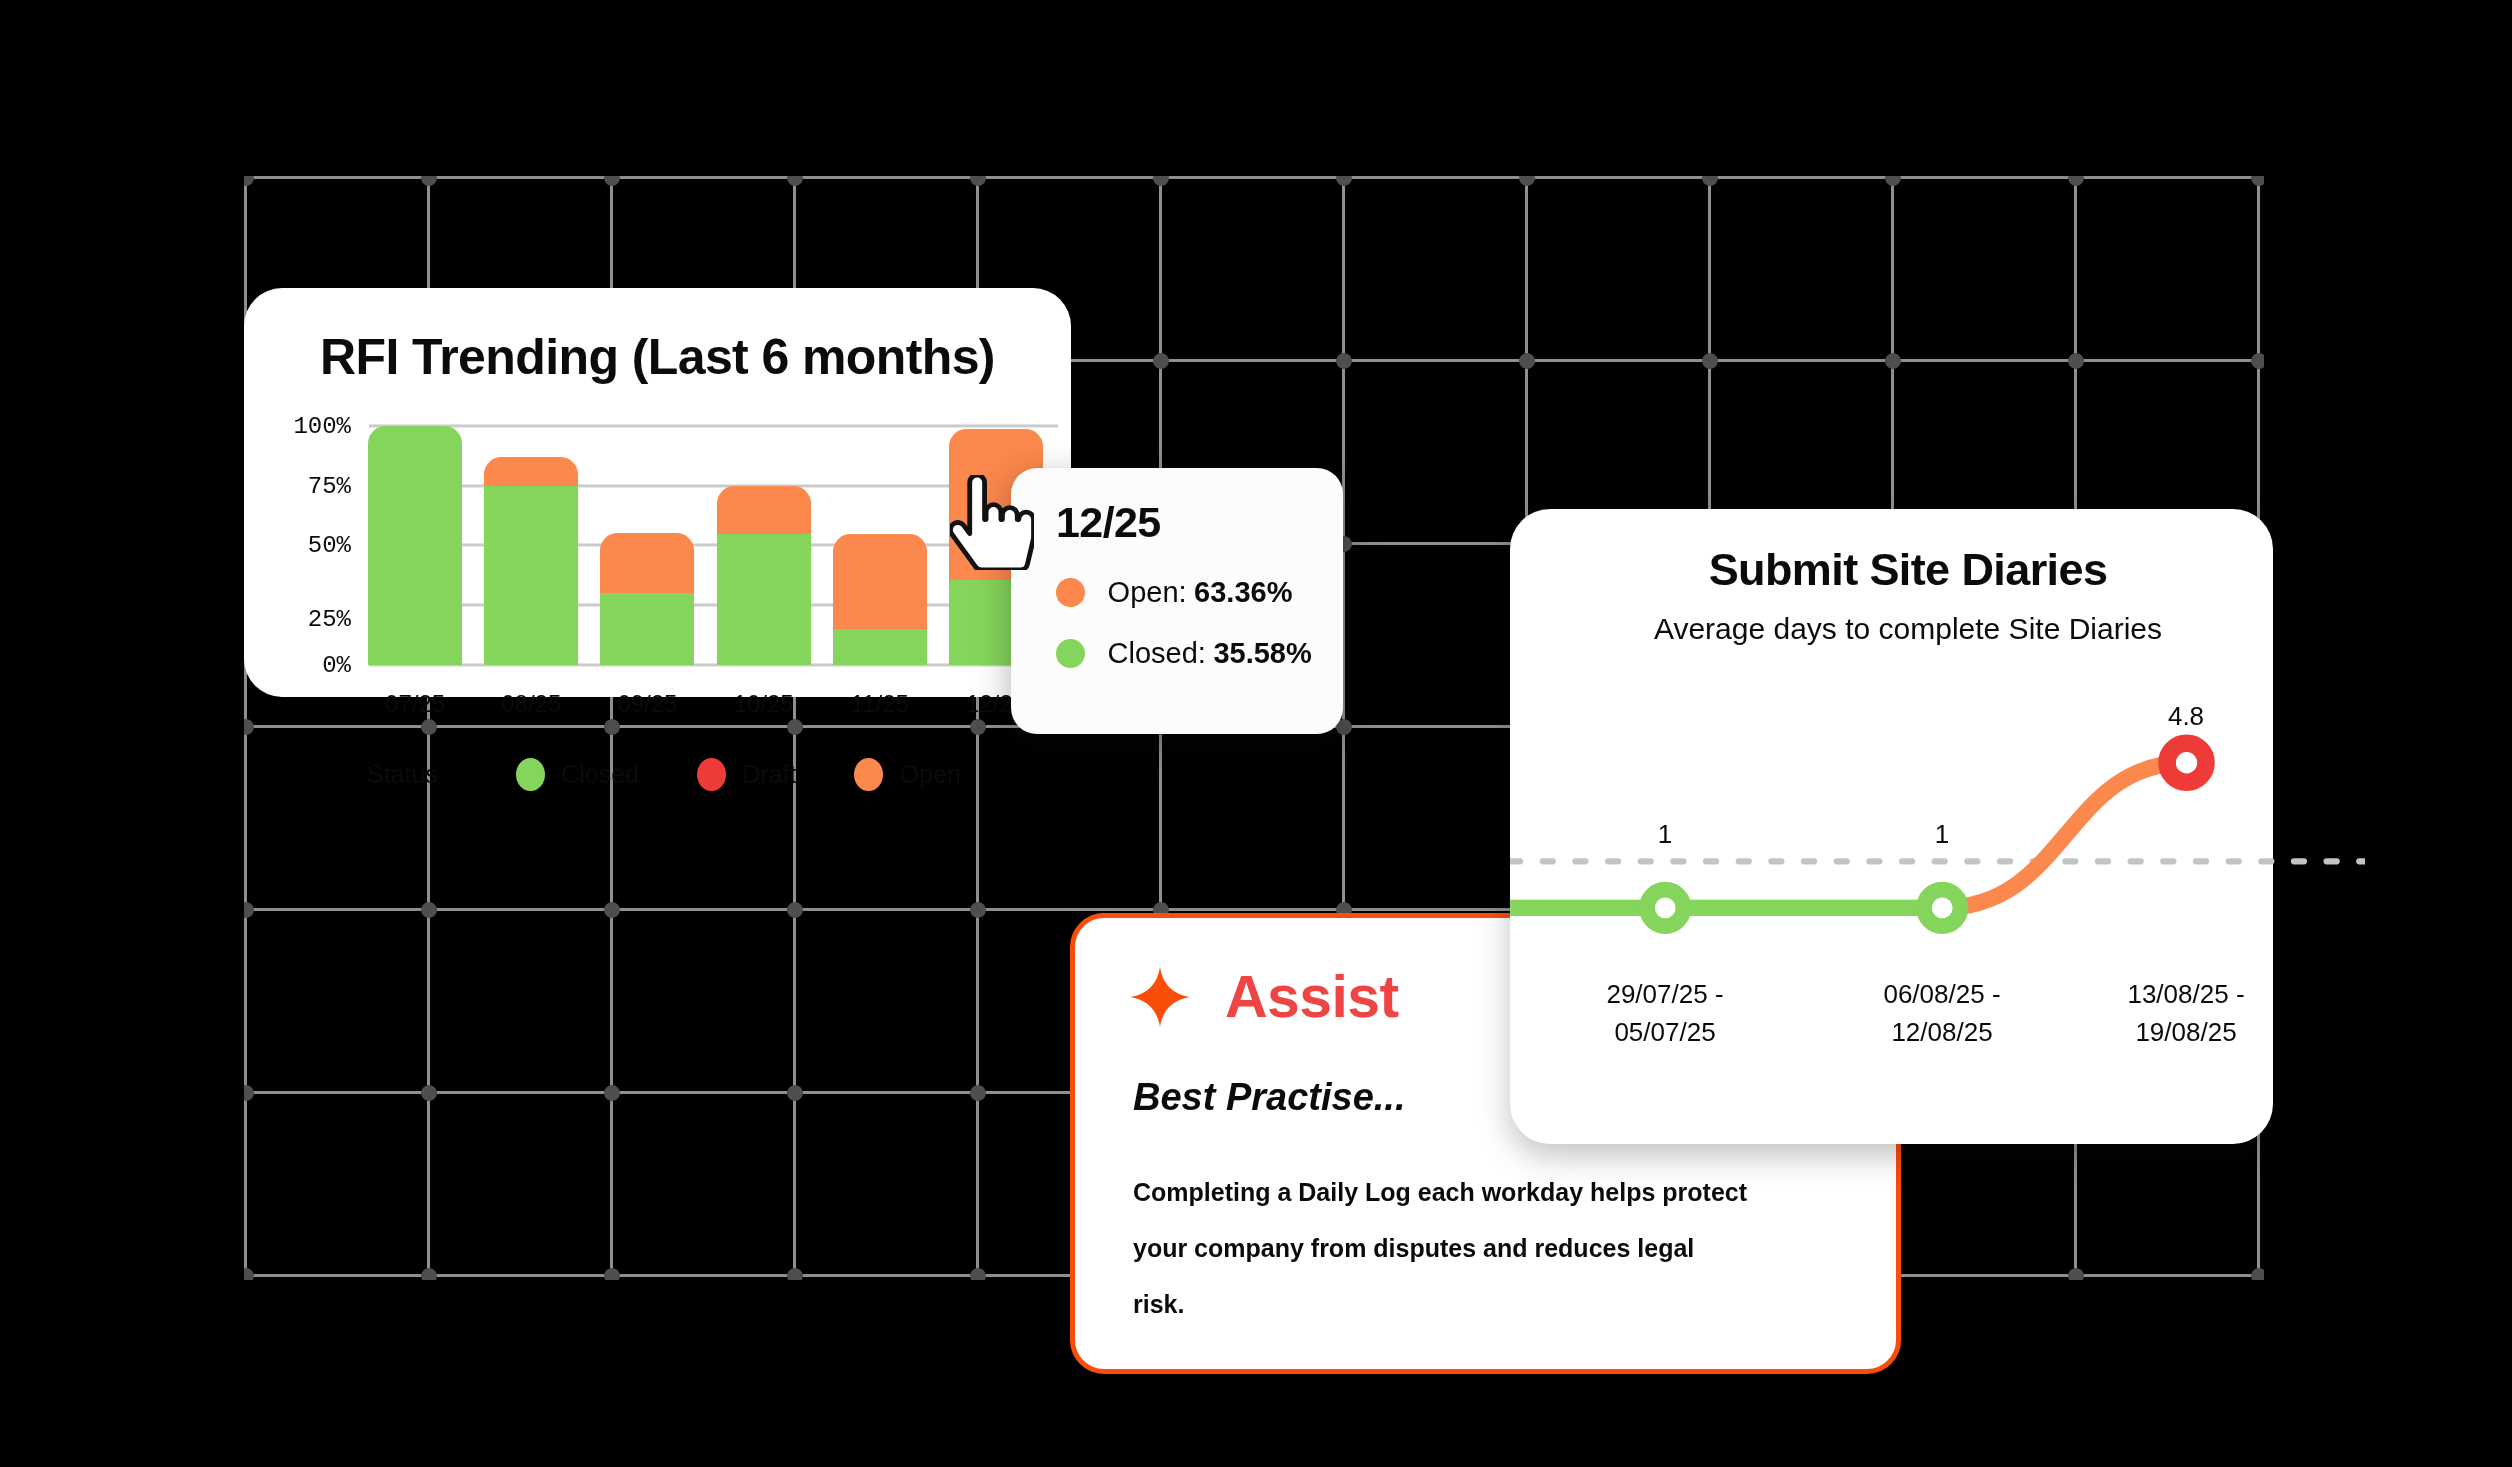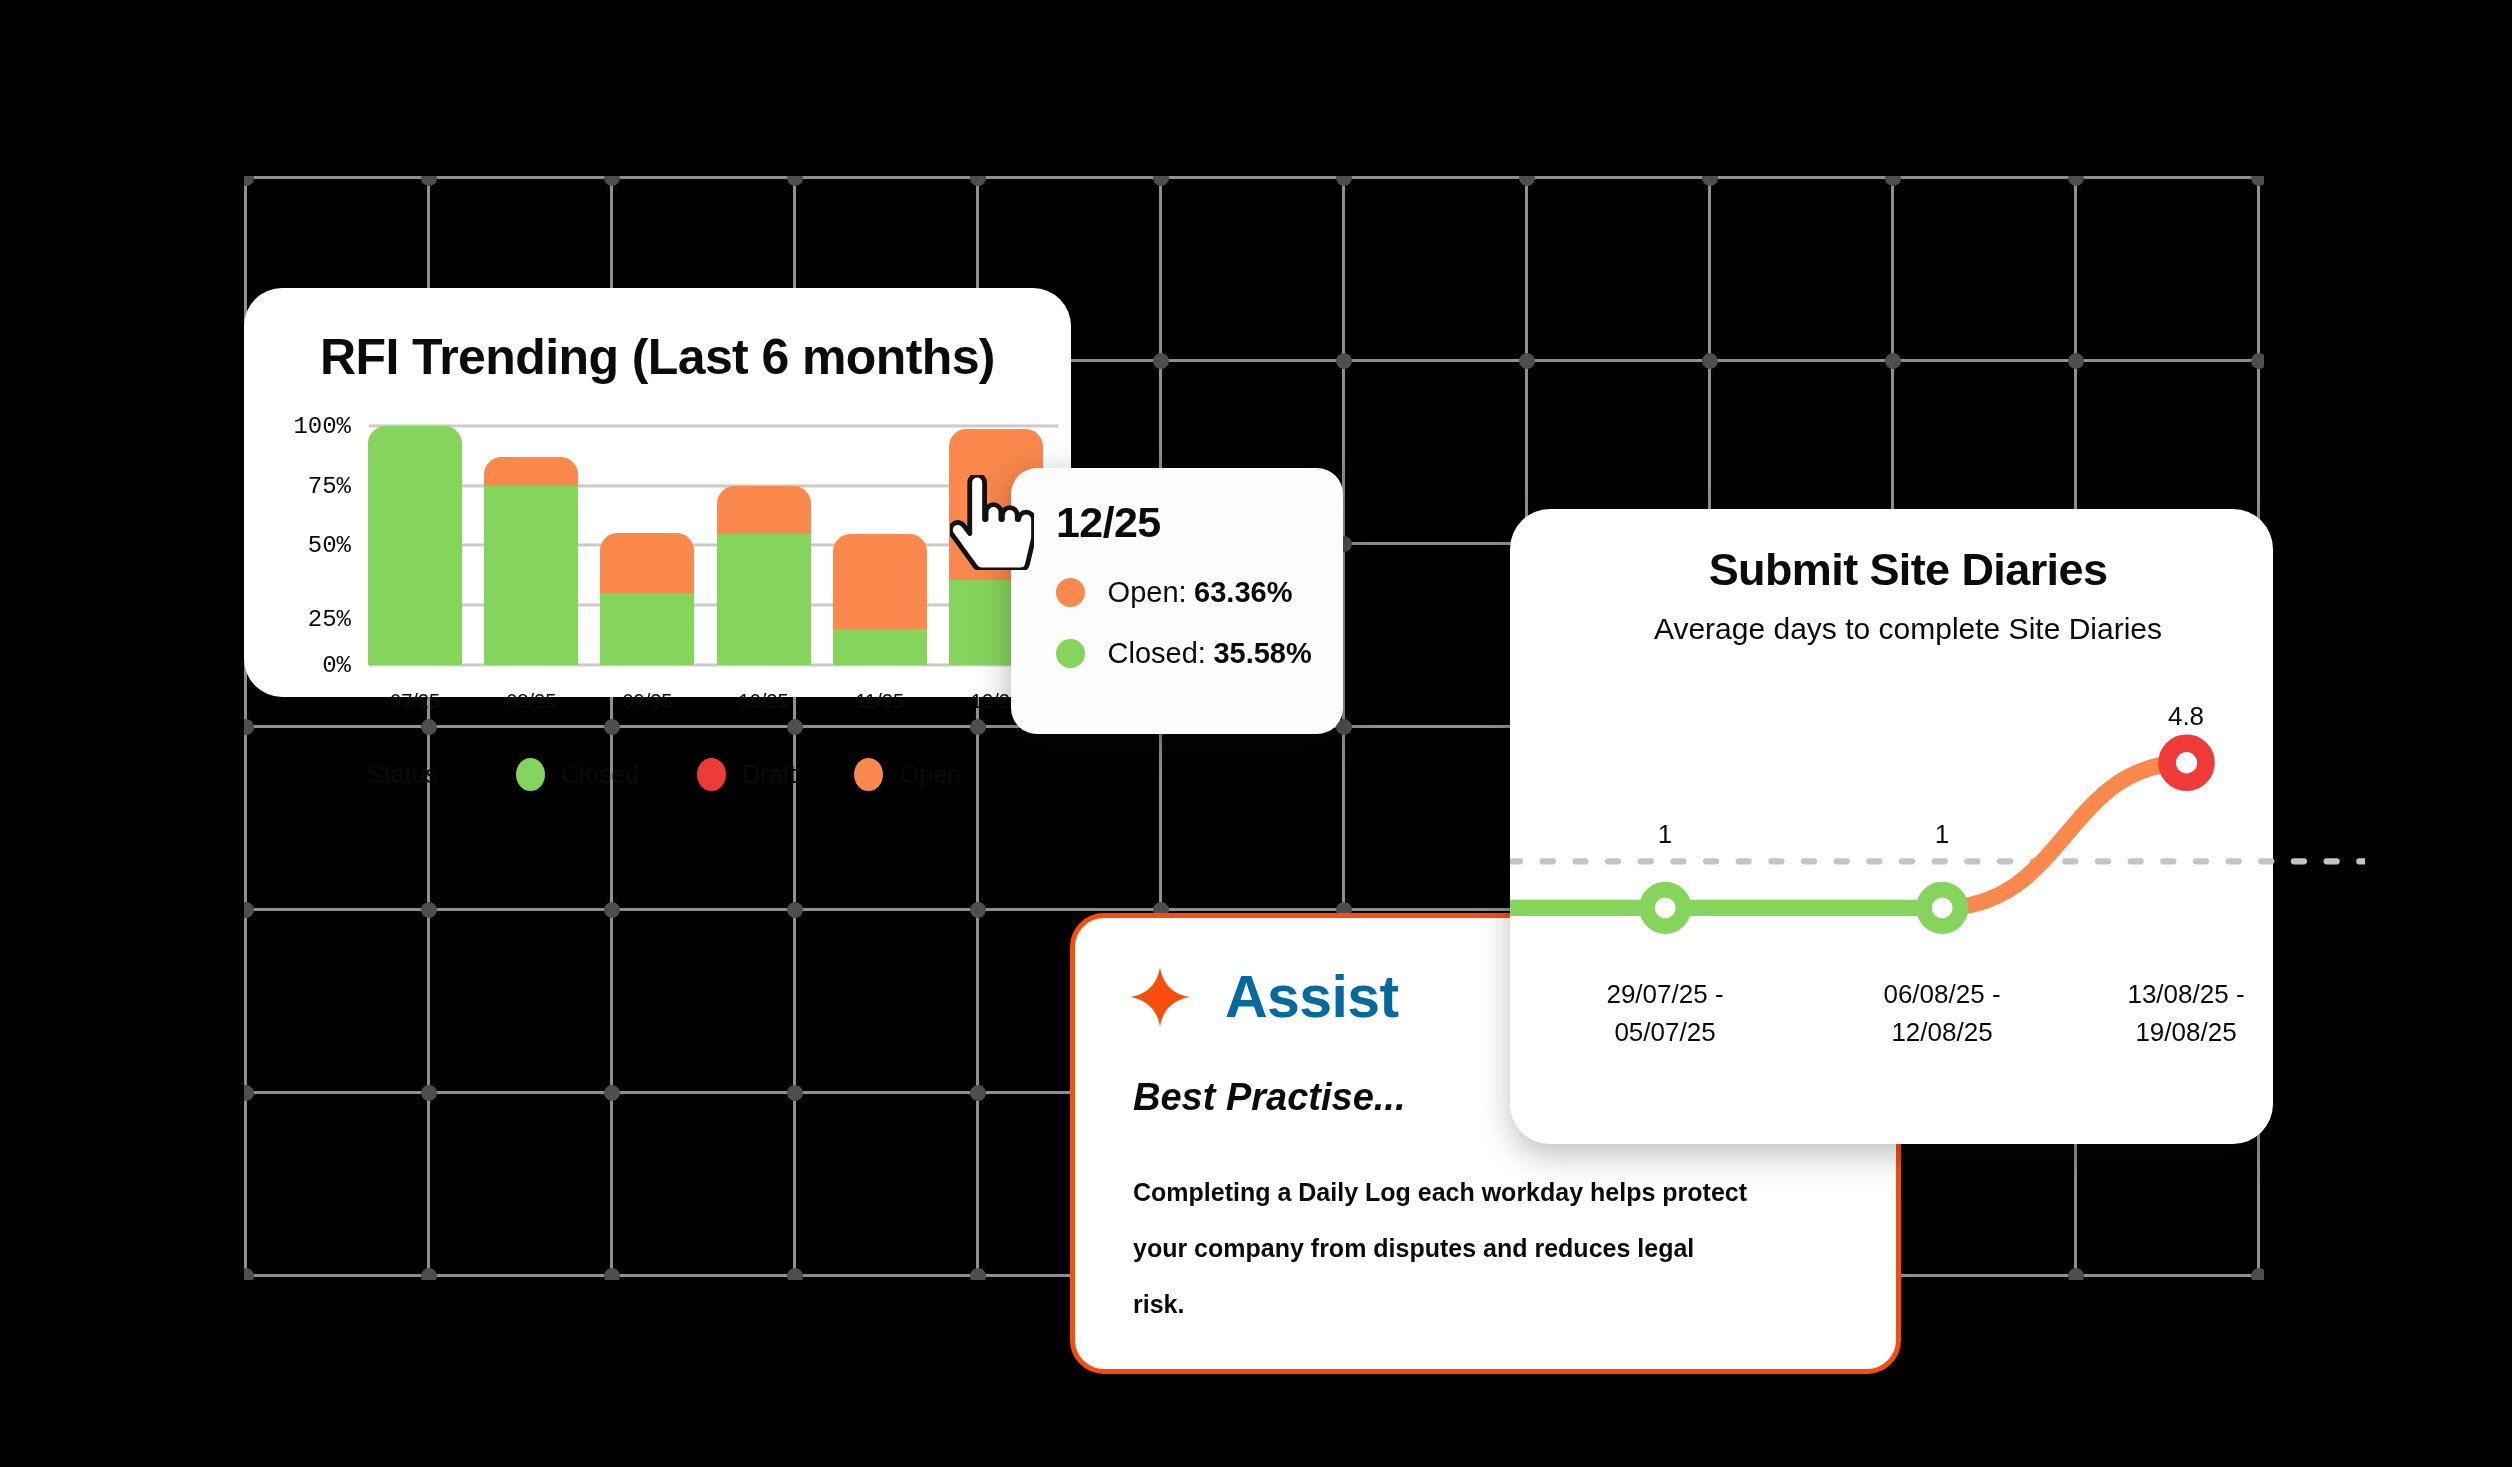--- a/index.html
+++ b/index.html
@@ -22,21 +22,21 @@
   .plotlines{position:absolute;left:125px;top:138px;width:689px;height:239px;}
   .gline{position:absolute;left:0;width:100%;height:3.1px;background:#CBCBCB;transform:translateY(-50%);}
   .ylabs{position:absolute;left:0;top:138px;width:107px;height:239px;}
   .ylab{position:absolute;right:0;transform:translateY(-50%);font-size:24px;font-family:Liberation Mono, monospace;}
   .bars{position:absolute;left:113px;top:138px;width:697px;height:239px;display:flex;}
   .bar-slot{flex:1;display:flex;justify-content:center;align-items:flex-end;height:100%;}
   .bar{position:relative;width:94px;height:100%;display:flex;flex-direction:column;justify-content:flex-end;}
   .seg{width:100%;}
   .round-top{border-radius:17.6px 17.6px 0 0;}
   .xlabs{position:absolute;left:113px;top:402px;width:697px;display:flex;}
-  .xlab{flex:1;text-align:center;font-size:20px;}
+  .xlab{flex:1;text-align:center;font-size:24px;}
   .legend{position:absolute;left:123px;top:470px;display:flex;align-items:center;font-size:25px;}
   .legend-title{margin-right:78px;}
   .leg-item{display:flex;align-items:center;margin-right:58px;}
   .dot{width:29px;height:33px;border-radius:50%;margin-right:16.3px;flex:0 0 auto;}
   .c-green{background:#85D55C;} .c-red{background:#EE3B38;} .c-orange{background:#FB884C;}
 
   
   .tooltip{left:1011px;top:468px;width:332px;height:266px;border-radius:26px;z-index:5;
            background:#FCFCFC;box-shadow:0 10px 35px rgba(15,15,15,.32);padding:30px 0 0 45px;box-sizing:border-box;}
   .tt-title{font-size:43px;font-weight:bold;letter-spacing:-0.6px;}
@@ -53,21 +53,21 @@
   .di-svg{position:absolute;left:0;top:0;width:855px;height:635px;}
   .pt-label{position:absolute;transform:translate(-50%,-50%);font-size:26px;}
   .di-date{position:absolute;top:466px;width:226px;transform:translateX(-50%);
            text-align:center;font-size:26px;line-height:38px;}
   .di-date span{display:block;}
 
   
   .assist{left:1070px;top:913px;width:831px;height:461px;border-radius:34px;z-index:3;
           border:5px solid #FA4D0A;box-sizing:border-box;}
   .as-head{position:absolute;left:55px;top:45px;display:flex;align-items:center;gap:35px;}
-  .as-title{font-size:59px;font-weight:bold;color:#0369a1;letter-spacing:-0.6px;}
+  .as-title{font-size:59px;font-weight:bold;color:#ef4444;letter-spacing:-0.6px;}
   .as-sub{position:absolute;left:58px;top:158px;font-size:38px;font-weight:bold;font-style:italic;}
   .as-body{position:absolute;left:58px;top:246px;width:615px;font-size:25px;font-weight:bold;line-height:56px;}
 
   
   .cursor{position:absolute;left:950px;top:475px;z-index:6;}
 </style>
 </head>
 <body>
 
 <div id="canvas">

